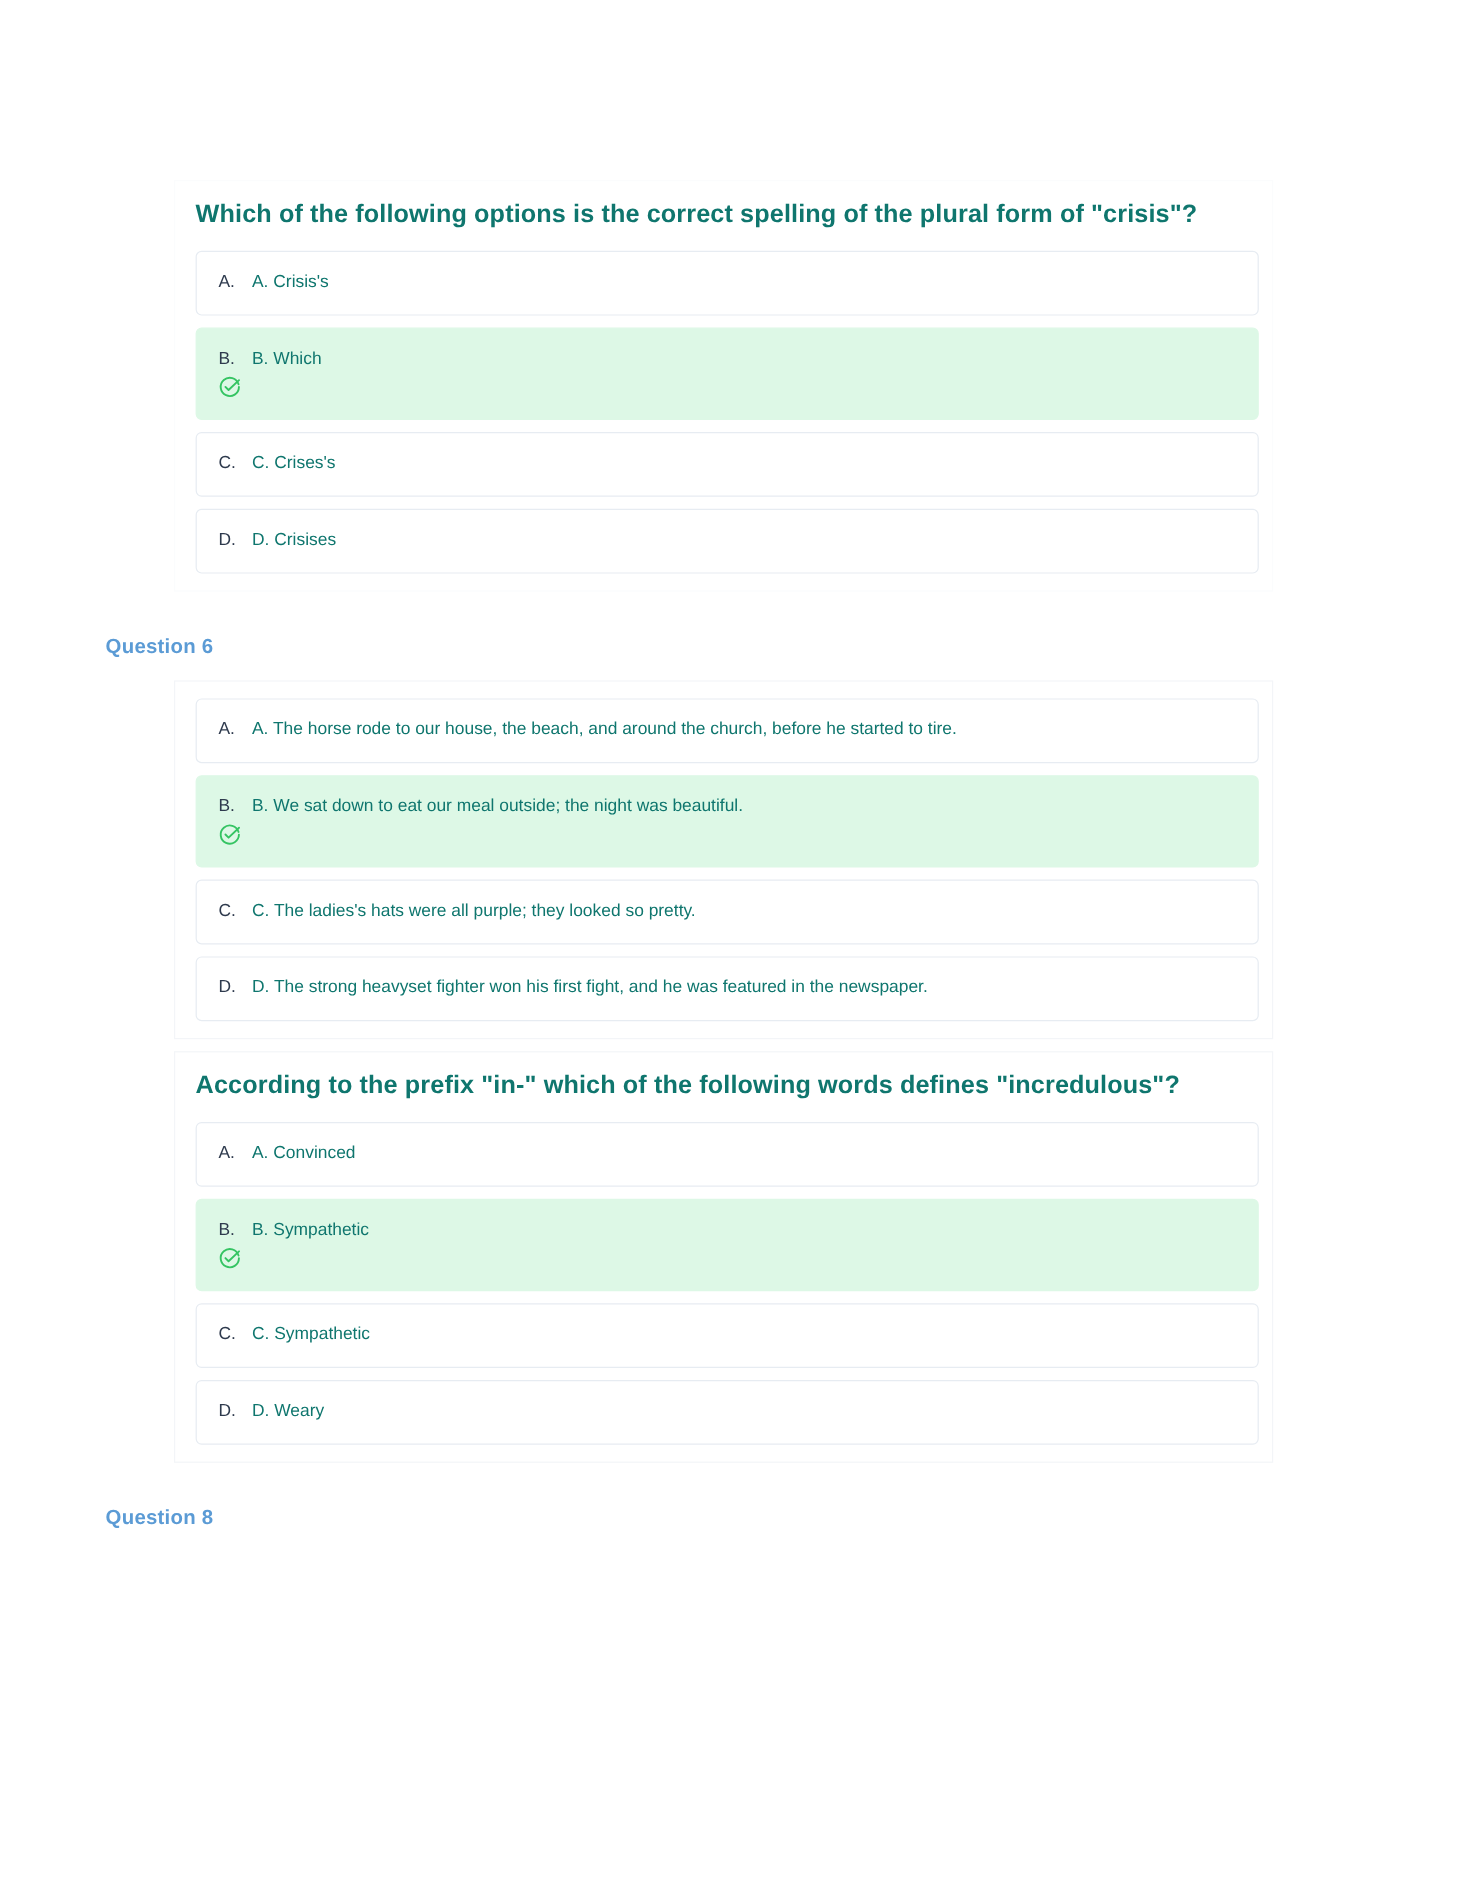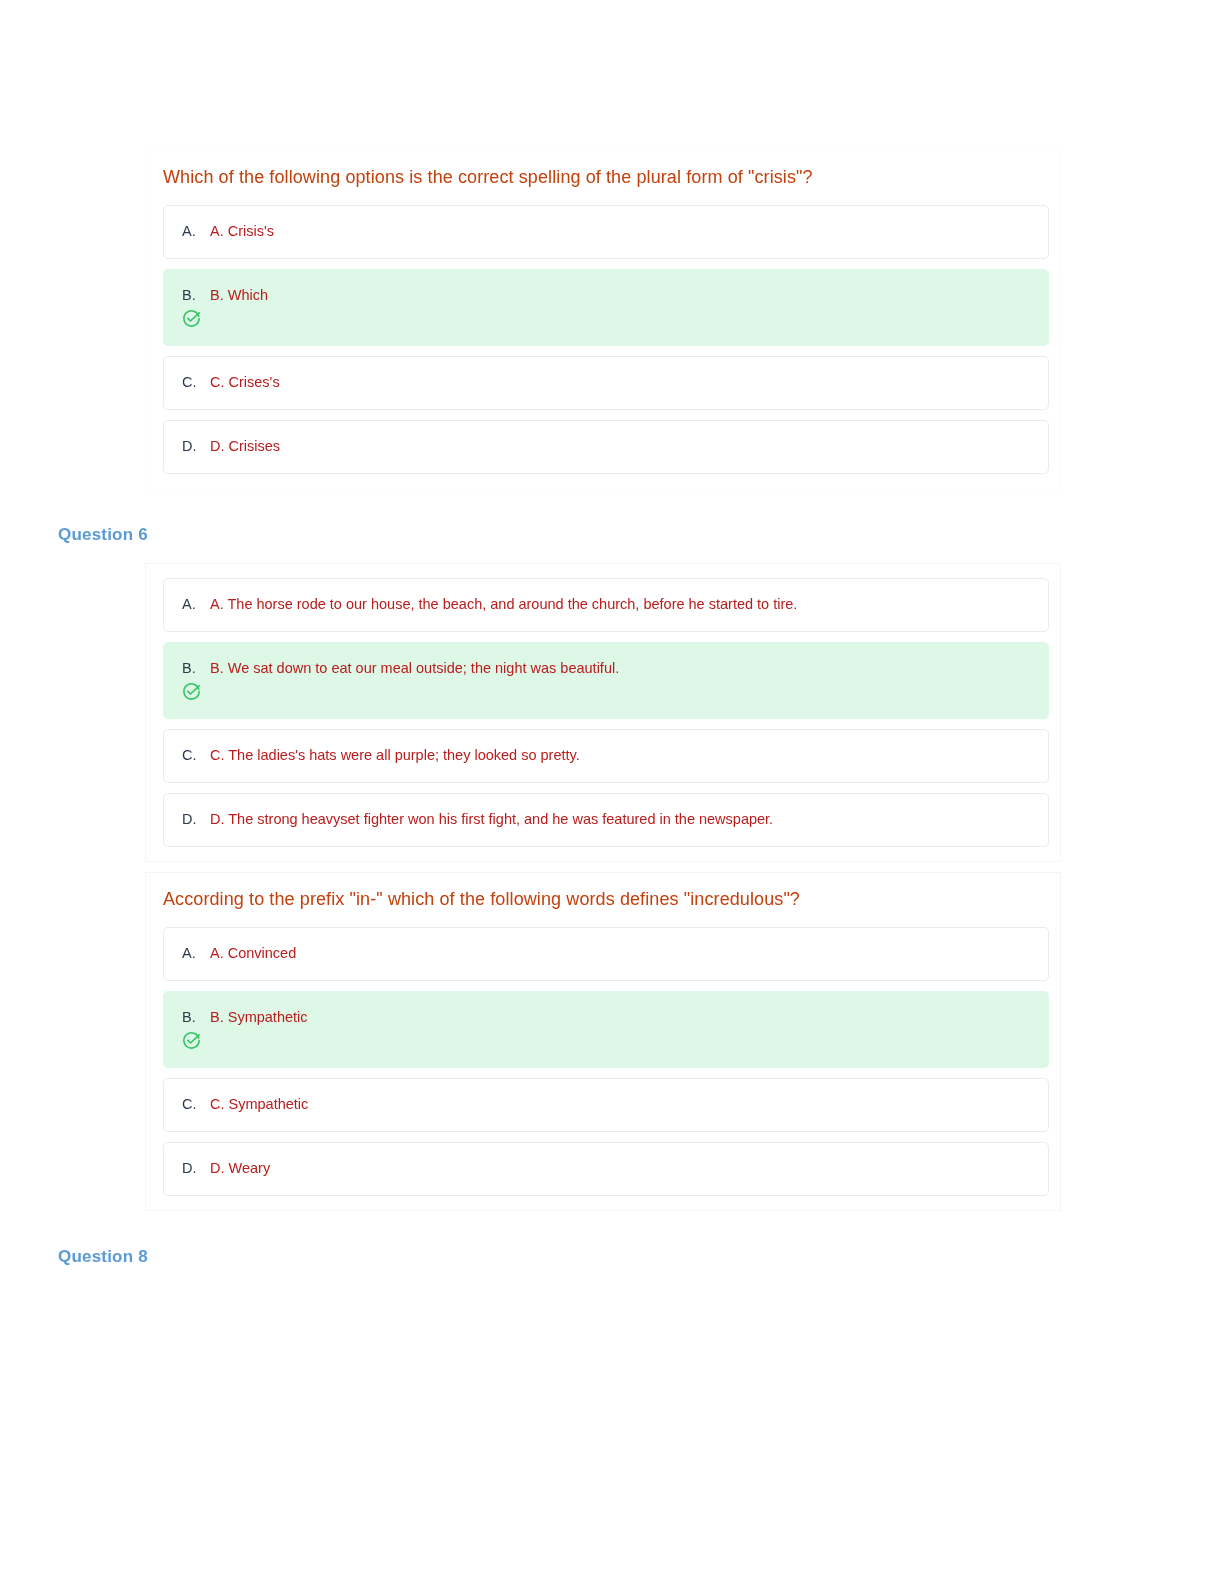--- a/index.html
+++ b/index.html
@@ -33,23 +33,23 @@
     box-sizing: border-box;
     border: 1px solid #fbfcfd;
     background: #ffffff;
     padding: 14px 0 14px 0;
   }
   .qblock.framed {
     border: 1px solid #f3f5f8;
   }
 
   .stem {
-    font-size: 18px;
-    font-weight: normal;
-    color: #c2410c;
+    font-size: 21px;
+    font-weight: bold;
+    color: #0f766e;
     line-height: 1.35;
     letter-spacing: 0.1px;
     margin: 0 0 16px 17px;
     padding-right: 30px;
   }
 
   .options {
     margin: 0;
     padding: 0;
     list-style: none;
@@ -82,38 +82,38 @@
   .option-letter {
     flex: 0 0 auto;
     font-size: 14.5px;
     color: #2e3a4d;
     line-height: 1.3;
     min-width: 18px;
   }
   .option-text {
     flex: 1 1 auto;
     font-size: 14.5px;
-    color: #b91c1c;
+    color: #0f766e;
     line-height: 1.3;
   }
 
   .check-wrap {
     margin-top: 4px;
     height: 20px;
     display: block;
   }
   .check-icon {
     display: block;
     width: 19px;
     height: 19px;
   }
 
   
   .q-heading {
-    margin: 26px 0 18px 58px;
+    margin: 26px 0 18px 88px;
     font-size: 17px;
     font-weight: bold;
     color: #5b9bd5;
     letter-spacing: 0.2px;
   }
 
   .spacer-sm { height: 10px; }
 
   
   .top-offset { height: 150px; }

